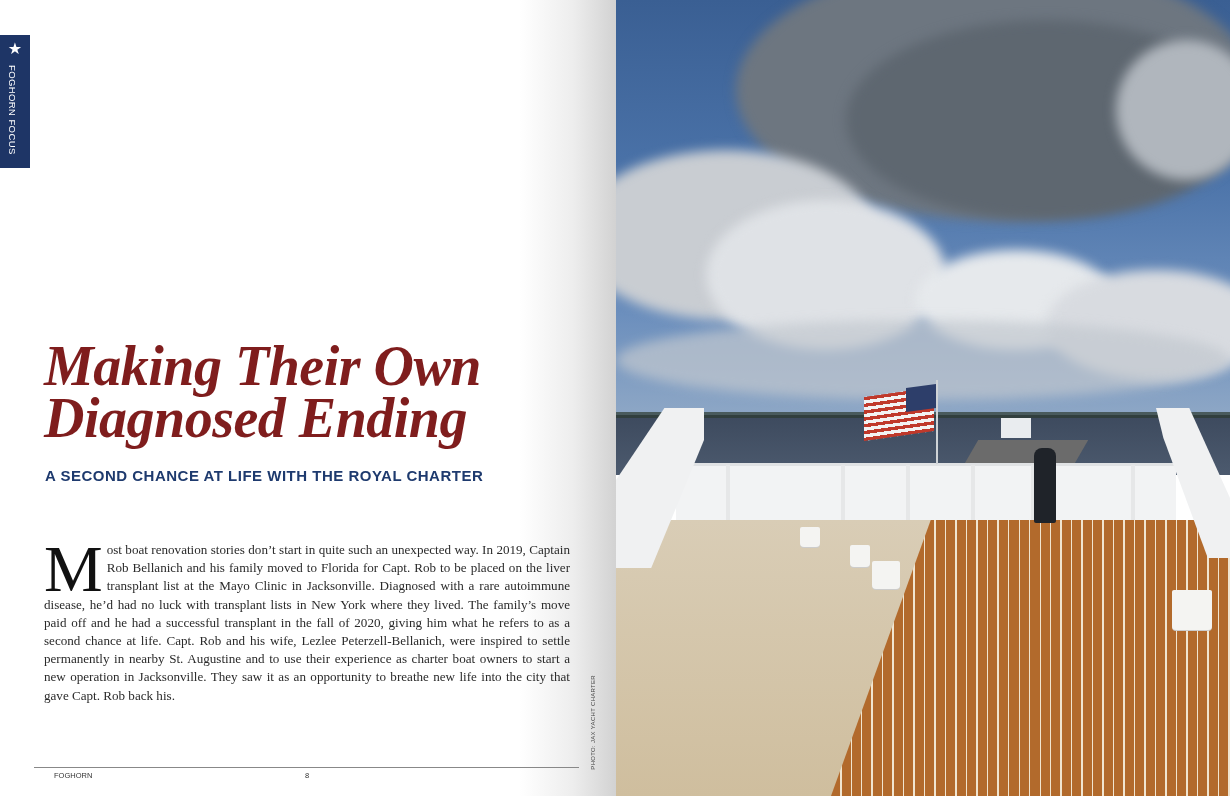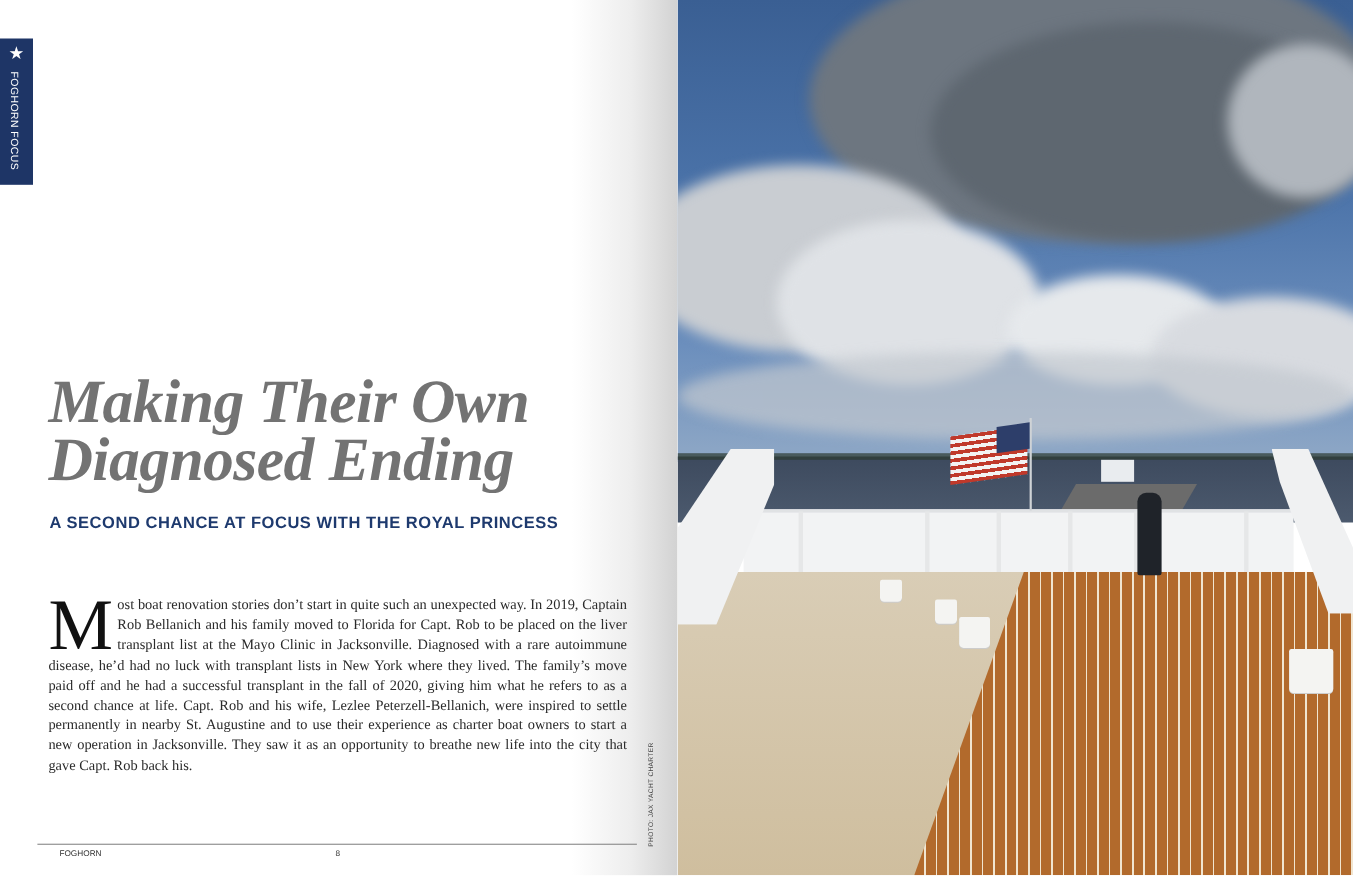--- a/index.html
+++ b/index.html
@@ -4,21 +4,21 @@
 <style>
   html, body { margin:0; padding:0; }
   body { width:1230px; height:796px; position:relative; overflow:hidden; background:#fff; font-family:"Liberation Serif", serif; }
   .left-page { position:absolute; left:0; top:0; width:616px; height:796px; background:#fff; overflow:hidden; }
   .gutter-shade { position:absolute; left:520px; top:0; width:96px; height:796px;
     background:linear-gradient(to right, rgba(255,255,255,0) 0%, rgba(230,230,230,0.7) 55%, rgba(210,210,210,1) 100%); }
   .section-tab { position:absolute; left:0; top:35px; width:30px; height:133px; background:#1e3566; }
   .section-tab .star { position:absolute; left:0; width:30px; top:6px; text-align:center; color:#fff; font-size:16px; font-family:"DejaVu Sans", sans-serif; line-height:16px; }
   .section-tab .label { position:absolute; left:7px; top:30px; writing-mode:vertical-rl; color:#fff;
     font-family:"Liberation Sans", sans-serif; font-size:9.5px; letter-spacing:0.4px; }
-  .title { position:absolute; left:44px; top:340px; margin:0; color:#737373;
+  .title { position:absolute; left:44px; top:340px; margin:0; color:#7f1d1d;
     font-family:"Liberation Serif", serif; font-style:italic; font-weight:bold; font-size:56px; line-height:52px; letter-spacing:-0.5px; }
   .title span { display:block; }
   .subtitle { position:absolute; left:45px; top:467px; color:#1e3a6e; font-family:"Liberation Sans", sans-serif; font-weight:bold; font-size:15px; letter-spacing:0.5px; }
   .body-text { position:absolute; left:44px; top:541px; width:526px; color:#2a2a2a;
     font-family:"Liberation Serif", serif; font-size:13.1px; line-height:18.2px; text-align:justify; margin:0; }
   .dropcap { float:left; font-size:66px; line-height:52px; margin:2px 4px 0 0; color:#111; font-family:"Liberation Serif", serif; }
   .footer-rule { position:absolute; left:34px; top:767px; width:545px; height:1px; background:#888; }
   .footer-mag { position:absolute; left:34px; top:771px; font-family:"Liberation Sans", sans-serif; font-size:7.5px; color:#333;margin-left:20px; }
   .footer-page { position:absolute; left:305px; top:771px; font-family:"Liberation Sans", sans-serif; font-size:7.5px; color:#333; }
   .photo-credit { position:absolute; left:590px; top:675px; writing-mode:vertical-rl; transform:rotate(180deg);
@@ -56,21 +56,21 @@
   <div class="section-tab">
     <div class="star">★</div>
     <div class="label">FOGHORN FOCUS</div>
   </div>
 
   <h1 class="title">
     <span>Making Their Own</span>
     <span>Diagnosed Ending</span>
   </h1>
 
-  <div class="subtitle">A SECOND CHANCE AT FOCUS WITH THE ROYAL PRINCESS</div>
+  <div class="subtitle">A SECOND CHANCE AT LIFE WITH THE ROYAL CHARTER</div>
 
   <p class="body-text"><span class="dropcap">M</span><span>ost boat renovation stories don’t start in quite such an unexpected way. In 2019, Captain Rob Bellanich and his family moved to Florida for Capt. Rob to be placed on the liver transplant list at the Mayo Clinic in Jacksonville. Diagnosed with a rare autoimmune disease, he’d had no luck with transplant lists in New York where they lived. The family’s move paid off and he had a successful transplant in the fall of 2020, giving him what he refers to as a second chance at life. Capt. Rob and his wife, Lezlee Peterzell-Bellanich, were inspired to settle permanently in nearby St. Augustine and to use their experience as charter boat owners to start a new operation in Jacksonville. They saw it as an opportunity to breathe new life into the city that gave Capt. Rob back his.</span></p>
 
   <div class="footer-rule"></div>
   <div class="footer-mag">FOGHORN</div>
   <div class="footer-page">8</div>
 
   <div class="photo-credit">PHOTO: JAX YACHT CHARTER</div>
 </div>
 

